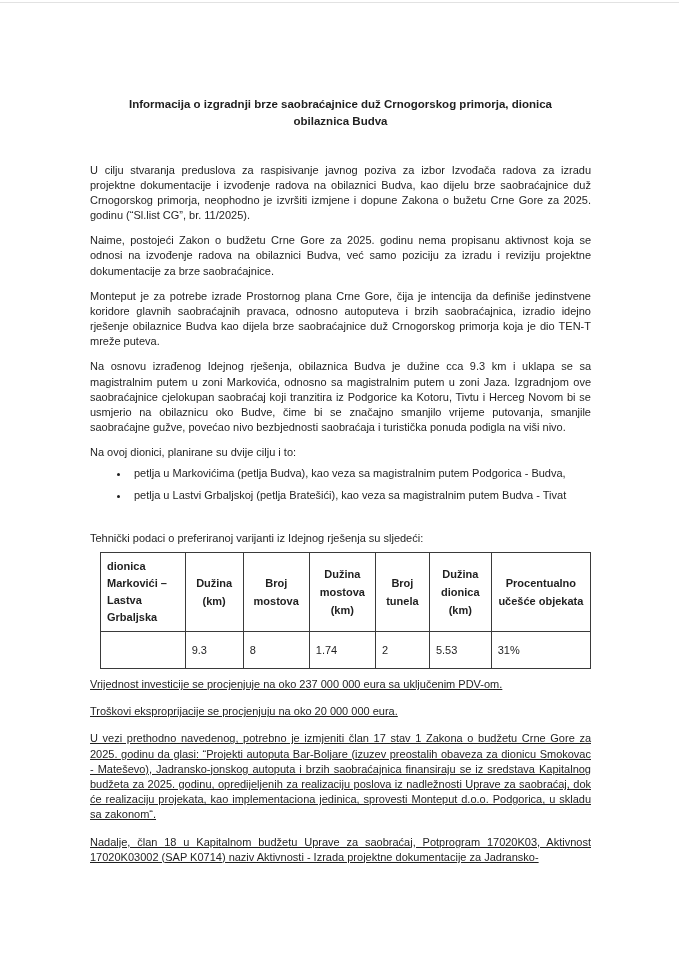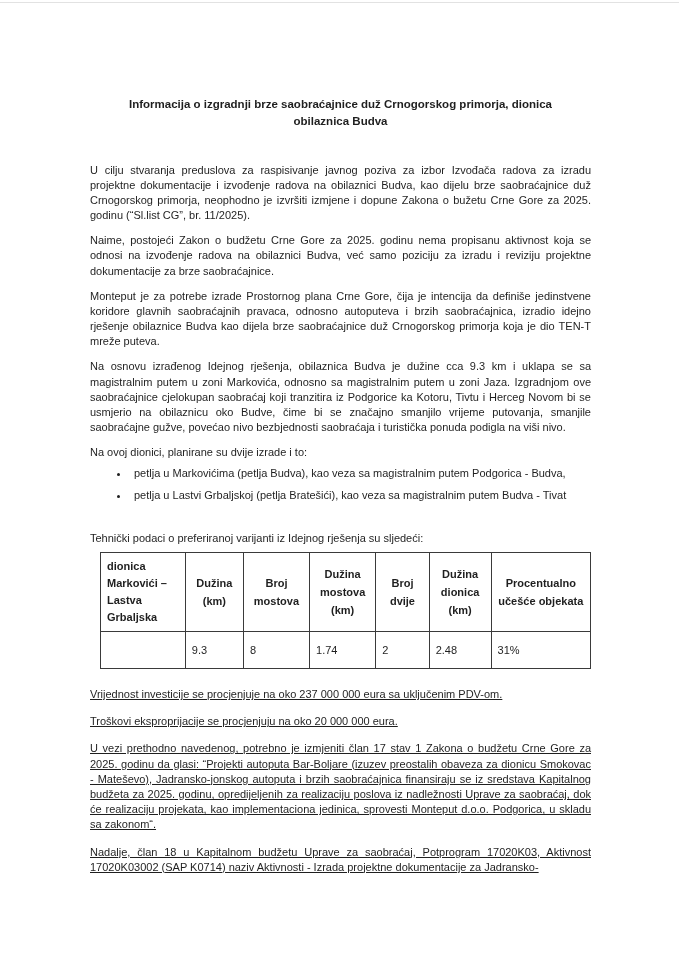--- a/index.html
+++ b/index.html
@@ -45,21 +45,21 @@
     margin: 2px 0 28px 0;
     padding-left: 40px;
   }
   ul.bullets li {
     text-align: justify;
     padding-left: 4px;
     margin-bottom: 6px;
   }
   .tech-table {
     border-collapse: collapse;
-    margin: 4px 0 18px 10px;
+    margin: 4px 0 8px 10px;
   }
   .tech-table td, .tech-table th {
     border: 1px solid #3a3a3a;
     font-size: 11px;
     font-family: "Liberation Sans", sans-serif;
     padding: 5px 6px;
     vertical-align: middle;
   }
   .tech-table th {
     font-weight: bold;
@@ -93,47 +93,47 @@
 
 <div class="page">
   <div class="scan-line"></div>
 
   <h1 class="title">Informacija o izgradnji brze saobraćajnice duž Crnogorskog primorja, dionica obilaznica Budva</h1>
 
   <p class="para">U cilju stvaranja preduslova za raspisivanje javnog poziva za izbor Izvođača radova za izradu projektne dokumentacije i izvođenje radova na obilaznici Budva, kao dijelu brze saobraćajnice duž Crnogorskog primorja, neophodno je izvršiti izmjene i dopune Zakona o bužetu Crne Gore za 2025. godinu (“Sl.list CG”, br. 11/2025).</p>
   <p class="para">Naime, postojeći Zakon o budžetu Crne Gore za 2025. godinu nema propisanu aktivnost koja se odnosi na izvođenje radova na obilaznici Budva, već samo poziciju za izradu i reviziju projektne dokumentacije za brze saobraćajnice.</p>
   <p class="para">Monteput je za potrebe izrade Prostornog plana Crne Gore, čija je intencija da definiše jedinstvene koridore glavnih saobraćajnih pravaca, odnosno autoputeva i brzih saobraćajnica, izradio idejno rješenje obilaznice Budva kao dijela brze saobraćajnice duž Crnogorskog primorja koja je dio TEN-T mreže puteva.</p>
   <p class="para">Na osnovu izrađenog Idejnog rješenja, obilaznica Budva je dužine cca 9.3 km i uklapa se sa magistralnim putem u zoni Markovića, odnosno sa magistralnim putem u zoni Jaza. Izgradnjom ove saobraćajnice cjelokupan saobraćaj koji tranzitira iz Podgorice ka Kotoru, Tivtu i Herceg Novom bi se usmjerio na obilaznicu oko Budve, čime bi se značajno smanjilo vrijeme putovanja, smanjile saobraćajne gužve, povećao nivo bezbjednosti saobraćaja i turistička ponuda podigla na viši nivo.</p>
-  <p class="para tight">Na ovoj dionici, planirane su dvije izrade i to:</p>
+  <p class="para tight">Na ovoj dionici, planirane su dvije cilju i to:</p>
 
   <ul class="bullets">
     <li>petlja u Markovićima (petlja Budva), kao veza sa magistralnim putem Podgorica - Budva,</li>
     <li>petlja u Lastvi Grbaljskoj (petlja Bratešići), kao veza sa magistralnim putem Budva - Tivat</li>
   </ul>
 
   <p class="para tight">Tehnički podaci o preferiranoj varijanti iz Idejnog rješenja su sljedeći:</p>
 
   <table class="tech-table">
     <tbody>
       <tr>
         <td class="rowlabel">dionica Markovići – Lastva Grbaljska</td>
         <th class="c-duzina">Dužina (km)</th>
         <th class="c-brojm">Broj mostova</th>
         <th class="c-duzm">Dužina mostova (km)</th>
-        <th class="c-brojt">Broj dvije</th>
+        <th class="c-brojt">Broj tunela</th>
         <th class="c-duzt">Dužina dionica (km)</th>
         <th class="c-proc">Procentualno učešće objekata</th>
       </tr>
       <tr class="value-row">
         <td></td>
         <td>9.3</td>
         <td>8</td>
         <td>1.74</td>
         <td>2</td>
-        <td>2.48</td>
+        <td>5.53</td>
         <td>31%</td>
       </tr>
     </tbody>
   </table>
 
   <p class="after-para">Vrijednost investicije se procjenjuje na oko 237 000 000 eura sa uključenim PDV-om.</p>
   <p class="after-para">Troškovi eksproprijacije se procjenjuju na oko 20 000 000 eura.</p>
   <p class="after-para">U vezi prethodno navedenog, potrebno je izmjeniti član 17 stav 1 Zakona o budžetu Crne Gore za 2025. godinu da glasi: “Projekti autoputa Bar-Boljare (izuzev preostalih obaveza za dionicu Smokovac - Mateševo), Jadransko-jonskog autoputa i brzih saobraćajnica finansiraju se iz sredstava Kapitalnog budžeta za 2025. godinu, opredijeljenih za realizaciju poslova iz nadležnosti Uprave za saobraćaj, dok će realizaciju projekata, kao implementaciona jedinica, sprovesti Monteput d.o.o. Podgorica, u skladu sa zakonom“.</p>
   <p class="after-para">Nadalje, član 18 u Kapitalnom budžetu Uprave za saobraćaj, Potprogram 17020K03, Aktivnost 17020K03002 (SAP K0714) naziv Aktivnosti  - Izrada projektne dokumentacije za Jadransko-</p>
 </div>

